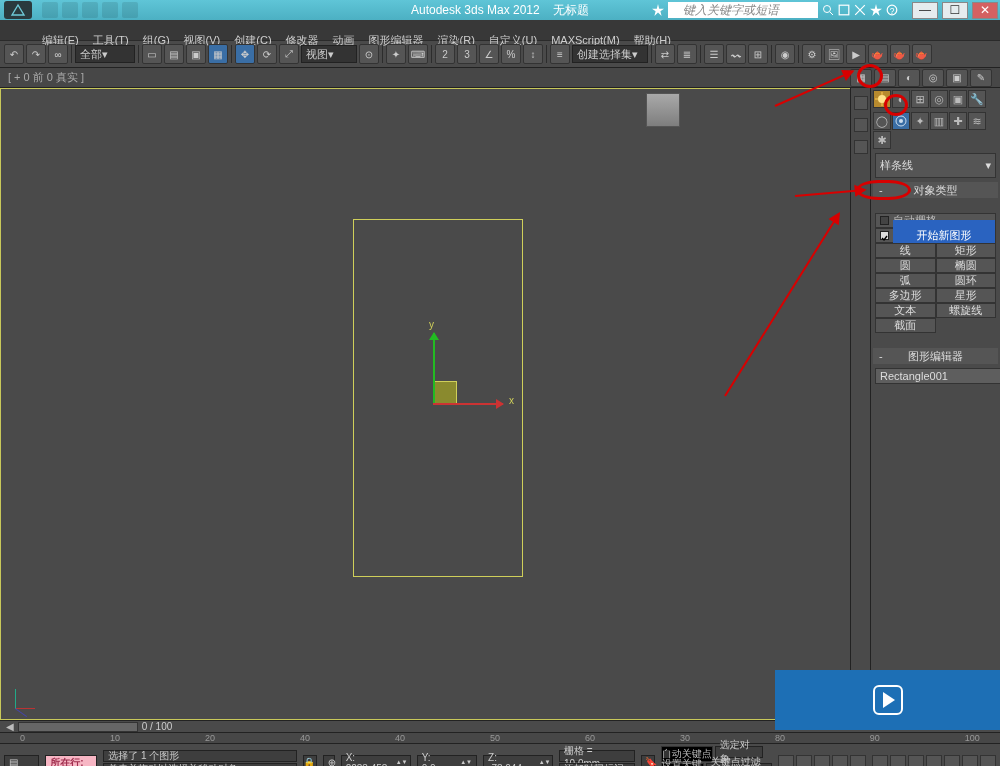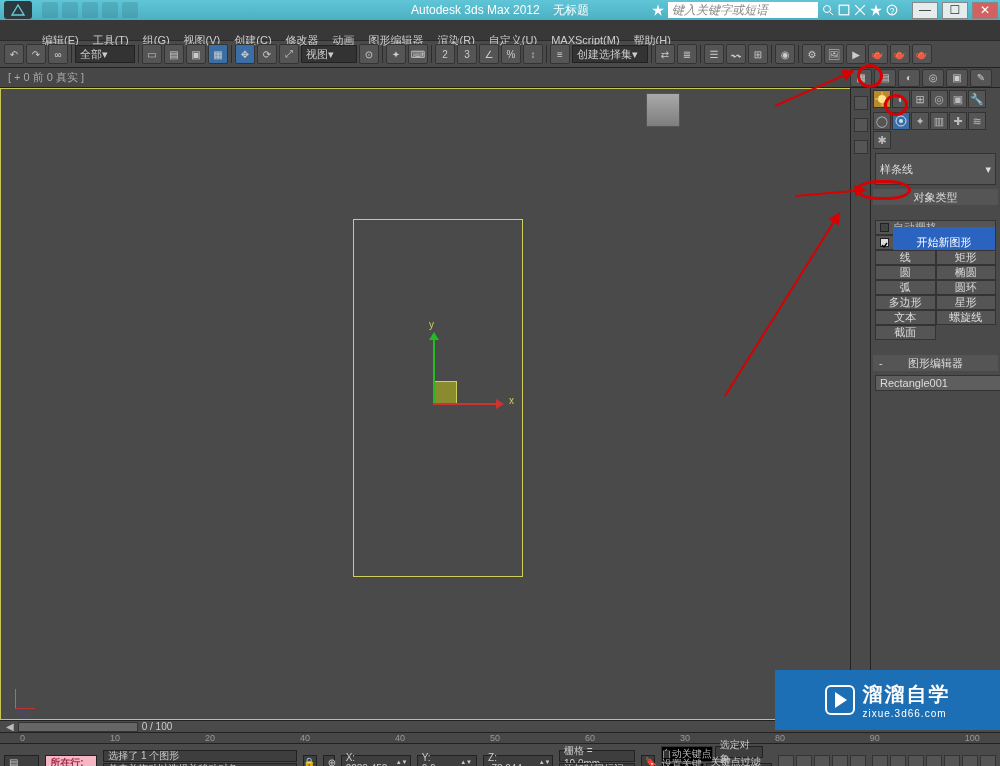--- a/index.html
+++ b/index.html
@@ -5,21 +5,21 @@
 * { margin: 0; padding: 0; box-sizing: border-box; font-family: "Microsoft YaHei", SimSun, sans-serif; }
 body { width: 1000px; height: 766px; background: #3a3a3a; color: #bbb; font-size: 11px; overflow: hidden; position: relative; }
 
 
 .titlebar { height: 20px; background: linear-gradient(#5fc5d7,#4cb0c3); display: flex; align-items: center; color: #fff; font-size: 12px; position: relative; }
 .titlebar .logo { width: 28px; height: 18px; background: #2a3a3e; border-radius: 3px; margin: 0 4px; display:flex;align-items:center;justify-content:center; }
 .titlebar .qat { display:flex; gap:4px; margin-left:6px; }
 .titlebar .qat span { width:16px; height:16px; background: rgba(0,0,0,.1); border-radius:2px; }
 .titlebar .title-txt { position:absolute; left:50%; transform:translateX(-50%); color:#fff; }
 .titlebar .right { margin-left:auto; display:flex; align-items:center; gap:4px; padding-right:2px;}
-.titlebar .search { width:150px; height:16px; background:#fff; color:#888; font-style:italic; padding:0 4px; display:flex; align-items:center; }
+.titlebar .search { width:150px; height:16px; background:#fff; color:#888; font-style:italic; padding:0 15px; display:flex; align-items:center; }
 .titlebar .star { width:12px; height:12px; color:#fff; }
 .titlebar .winbtn { width:26px; height:17px; background:#e5ecee; border:1px solid #888; display:flex;align-items:center;justify-content:center; color:#333;}
 .titlebar .winbtn.close { background:#d46161; color:#fff;}
 
 
 .menubar { height:20px; background:#383838; display:flex; align-items:center; padding-left:36px; gap:2px; color:#cfcfcf; }
 .menubar span { padding:2px 6px;margin-top:20px; }
 
 
 .toolbar { height:28px; background:#4a4a4a; border-top:1px solid #2a2a2a; border-bottom:1px solid #222; display:flex; align-items:center; padding:0 4px; gap:2px; }
@@ -51,21 +51,21 @@
 .vstrip { width:20px; background:#4a4a4a; border-left:1px solid #222; display:flex; flex-direction:column; align-items:center; padding-top:8px; gap:8px;}
 .vstrip span { width:14px; height:14px; background:#555; border:1px solid #333;}
 
 
 .cmdpanel { width:130px; background:#4a4a4a; border-left:1px solid #222; display:flex; flex-direction:column; }
 .cmd-tabs, .cmd-tabs2 { display:flex; flex-wrap:wrap; background:#4a4a4a; padding:2px; gap:1px; position:relative;}
 .cmd-tabs .tab, .cmd-tabs2 .tab { width:18px; height:18px; background:#555; border:1px solid #333; display:flex;align-items:center;justify-content:center;}
 .cmd-tabs .tab.sel { background:#b78a2e; }
 .cmd-tabs .tab.sel svg circle.sun{ fill:#ffe28a;}
 .cmd-tabs2 .tab.sel { background:#3a6ea5; }
-.cmd-drop { margin:2px 4px; height:32px; background:#555; border:1px solid #333; display:flex;align-items:center; padding:0 4px; color:#ddd; position:relative;}
+.cmd-drop { margin:2px 4px; height:25px; background:#555; border:1px solid #333; display:flex;align-items:center; padding:0 4px; color:#ddd; position:relative;}
 .cmd-drop:after{content:"▾"; position:absolute; right:4px;}
 .rollout-hdr { height:16px; background:#555; margin:2px 2px; display:flex; align-items:center; justify-content:center; color:#ddd; position:relative;}
 .rollout-hdr .dash{ position:absolute; left:6px;}
 .objtype { margin:13px 4px; }
 .objtype .row { display:flex; }
 .objtype .cell { flex:1; height:15px; background:#555; border:1px solid #333; display:flex; align-items:center; justify-content:center; color:#ddd; font-size:11px;}
 .objtype .checkrow { height:15px; background:#555; border:1px solid #333; display:flex; align-items:center; padding-left:4px; gap:4px;}
 .objtype .chk { width:9px; height:9px; border:1px solid #222; background:#444;}
 .objtype .startnew { background:#2a63c0 !important; color:#fff !important; }
 .name-row { display:flex; margin:2px 4px; gap:2px; align-items:center;}
@@ -418,17 +418,13 @@
       <span></span>
       <span></span>
       <span></span>
       <span></span>
     </div>
   </div>
 </div>
 
 <div class="watermark">
   <div class="play"></div>
-  <div class="txt">
-    <span class="cn">溜溜自学</span>
-    <span class="en">zixue.3d66.com</span>
-  </div>
 </div>
 
 </body></html>

